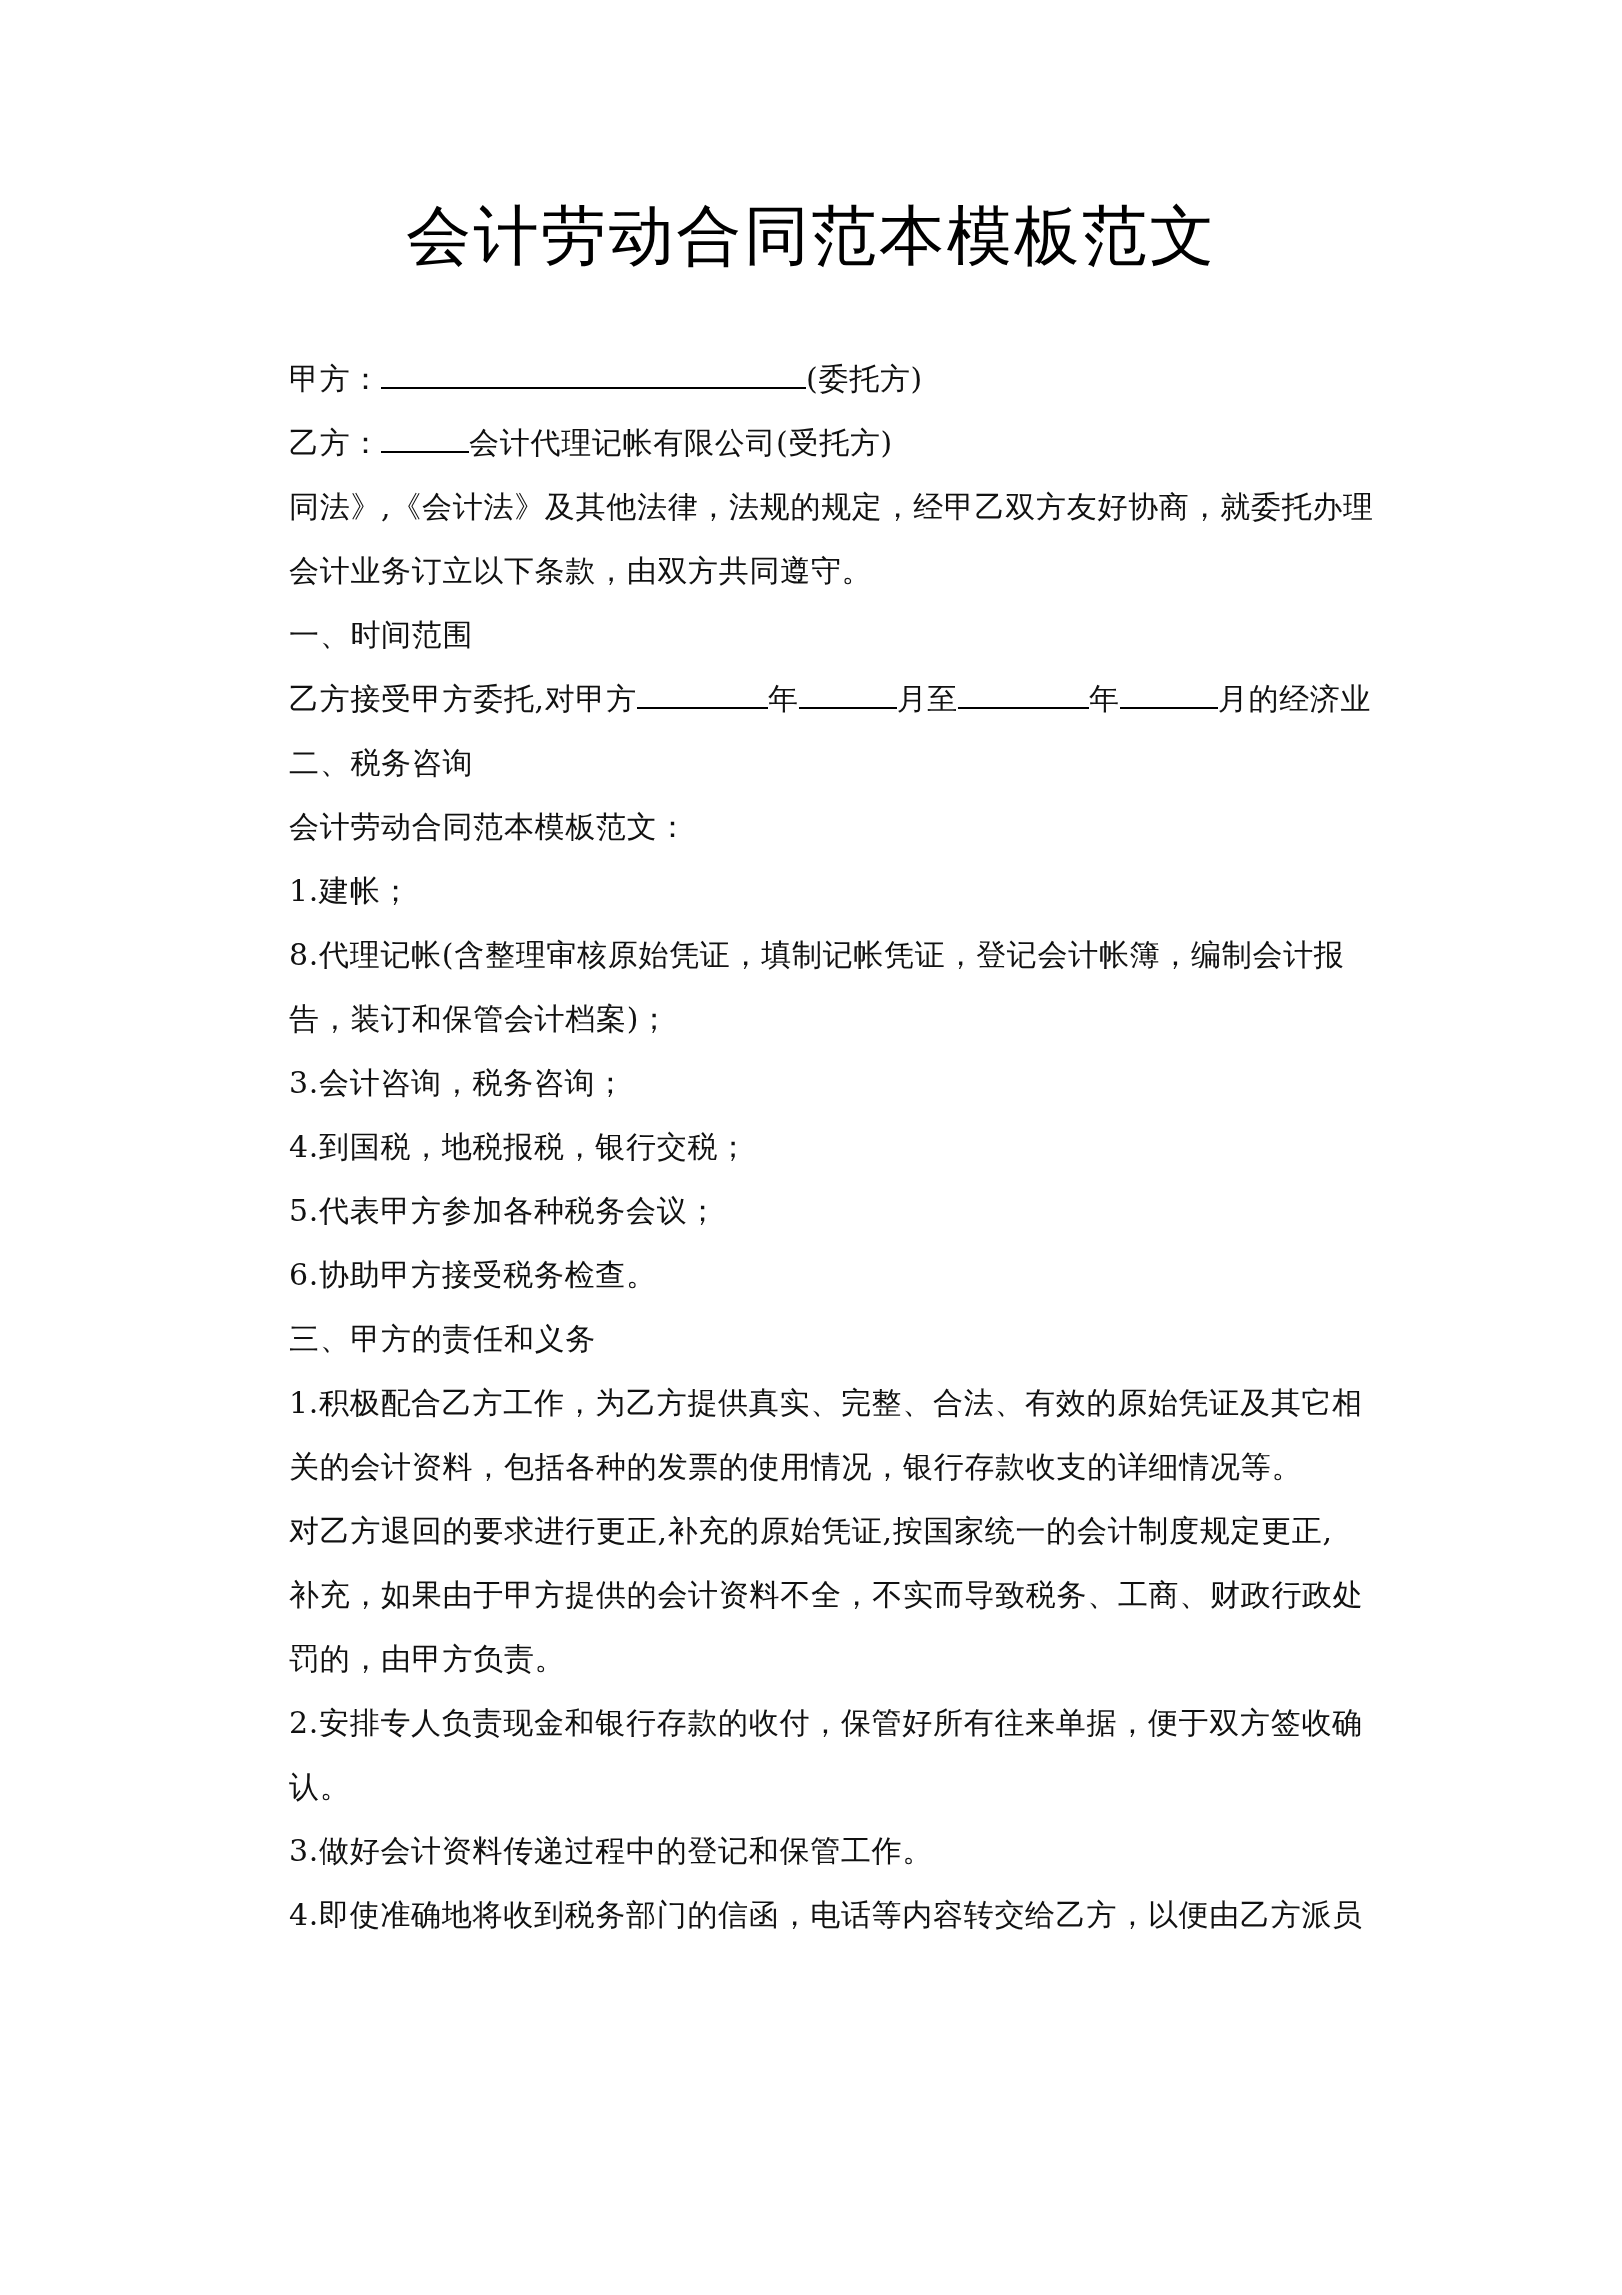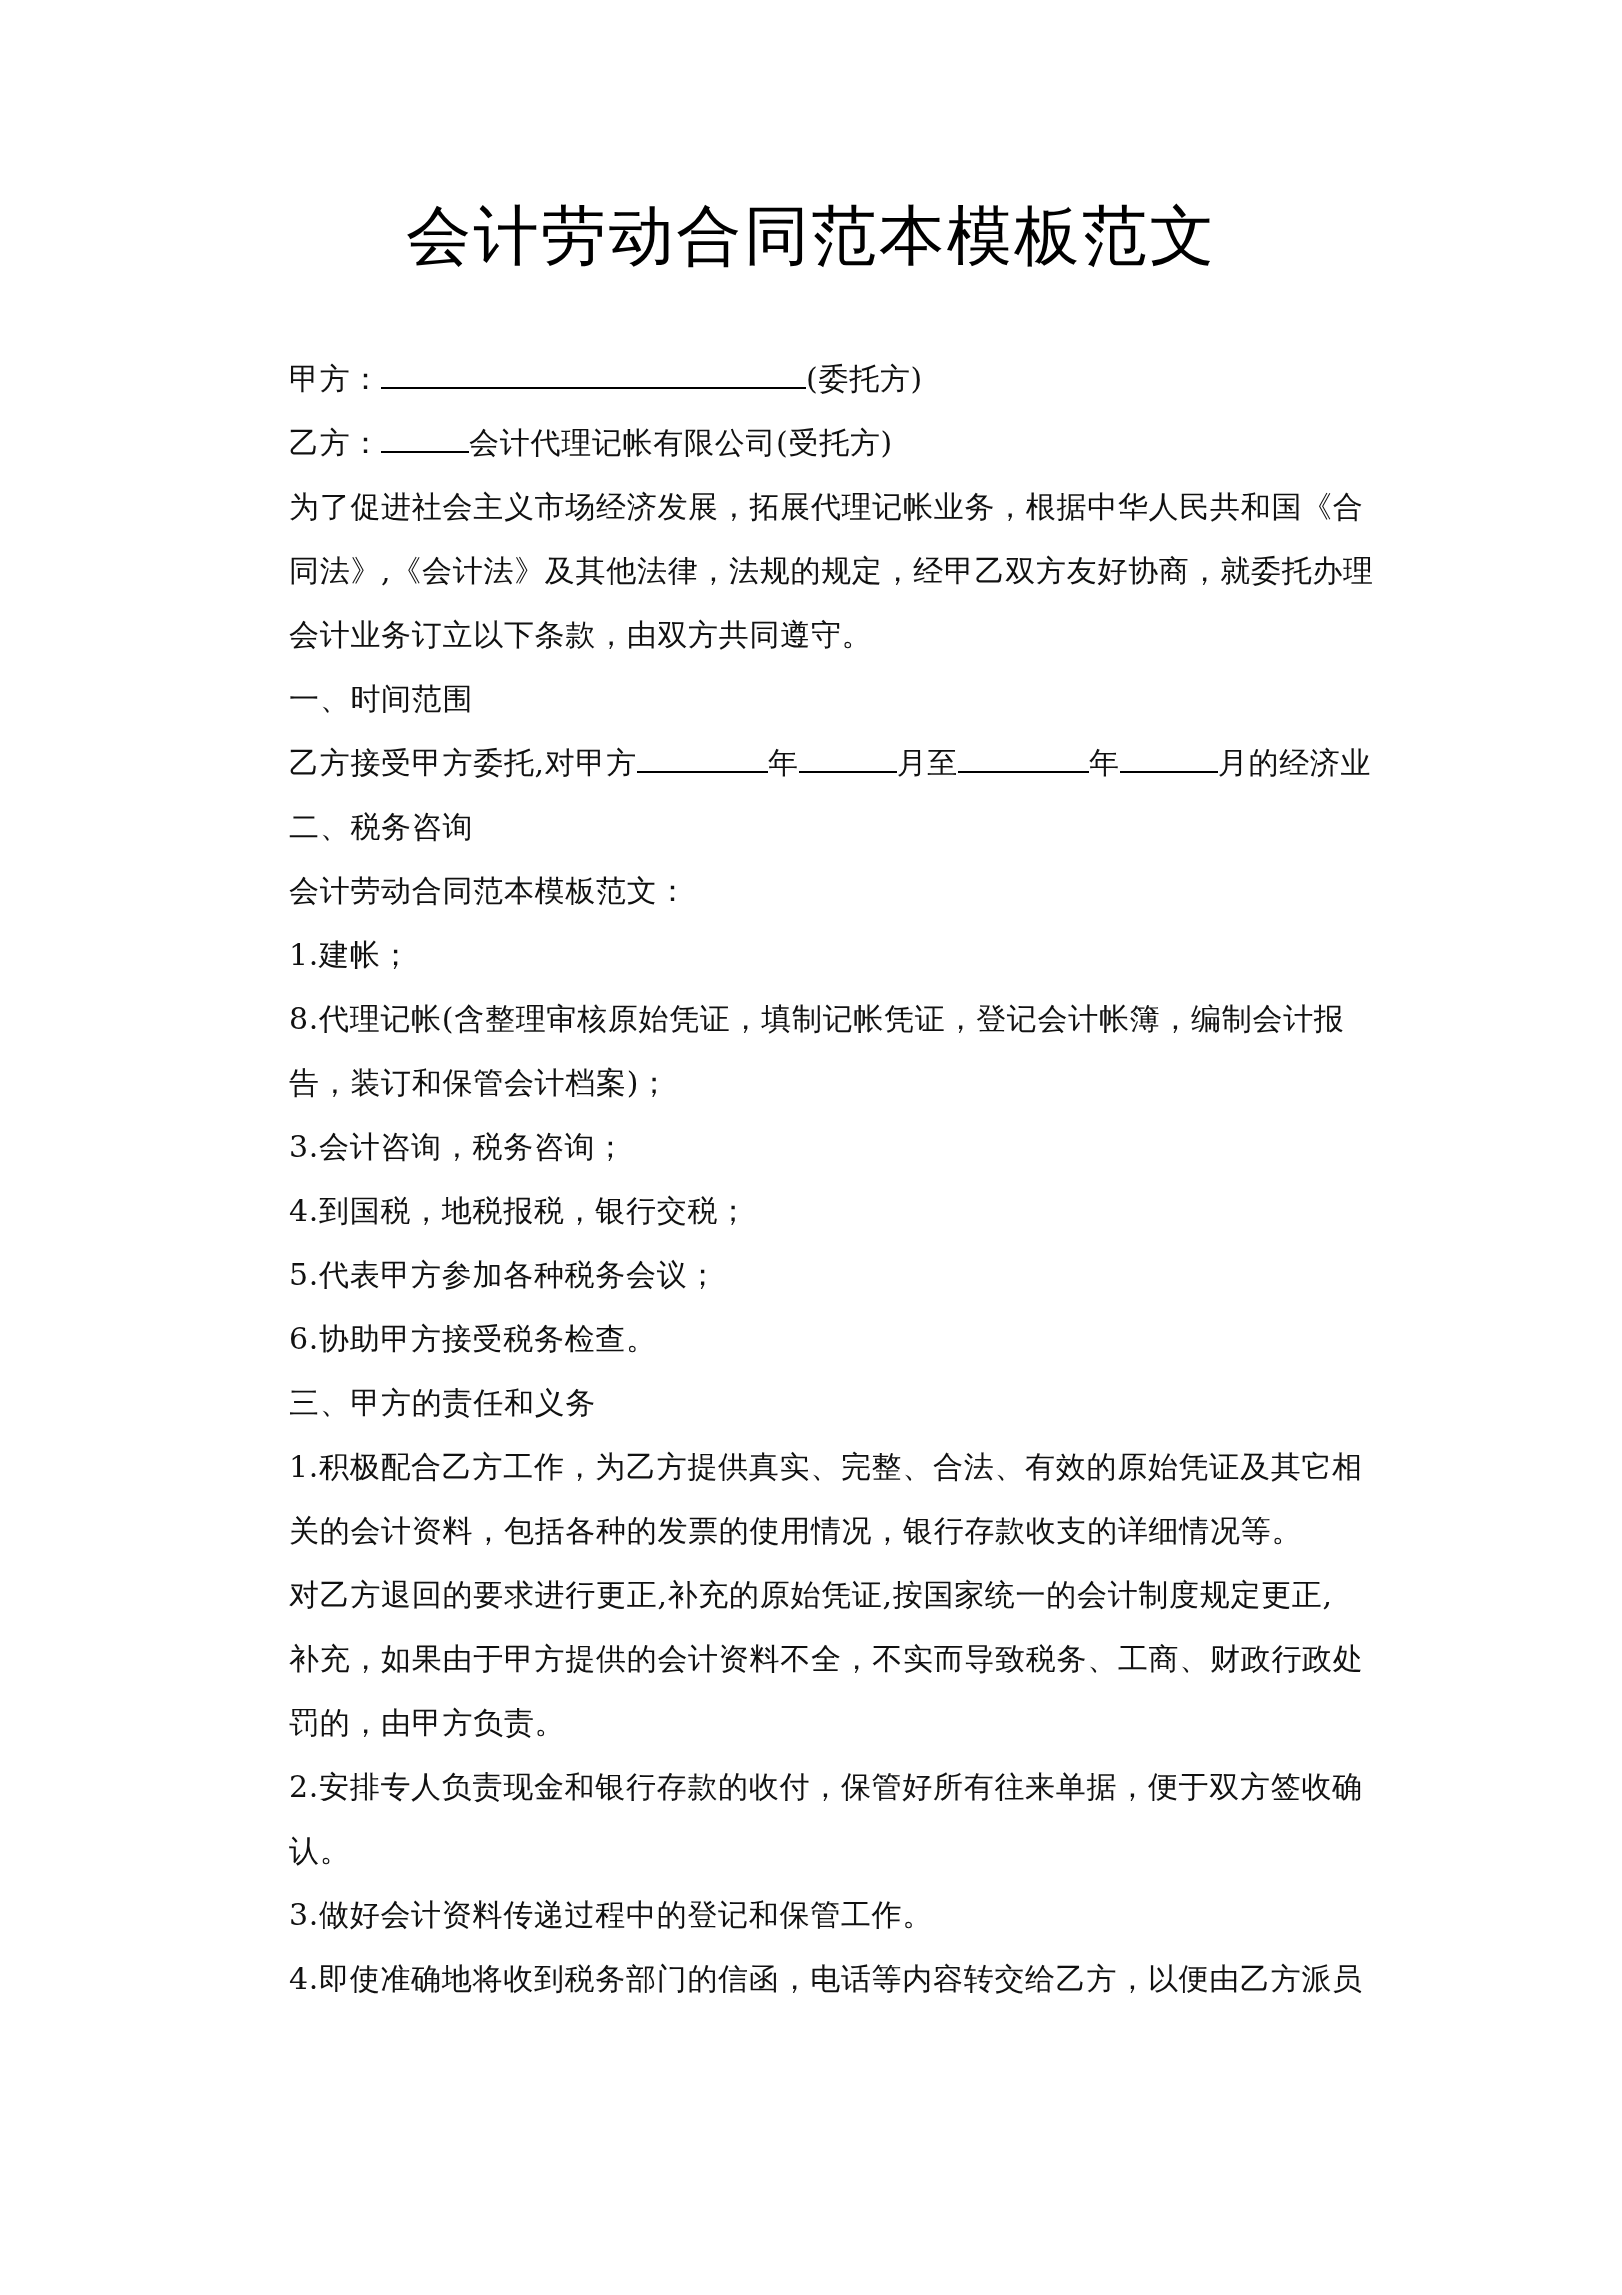--- a/index.html
+++ b/index.html
@@ -59,21 +59,20 @@
   <div class="title">会计劳动合同范本模板范文</div>
 
   <div class="body-text">
     <div class="line">
       <span>甲方：</span><span class="blank b-long"></span><span>(委托方)</span>
     </div>
     <div class="line">
       <span>乙方：</span><span class="blank b-short"></span><span>会计代理记帐有限公司(受托方)</span>
     </div>
 
-    <div class="line">为了促进社会主义市场经济发展，拓展代理记帐业务，根据中华人民共和国《合</div>
     <div class="line">同法》,《会计法》及其他法律，法规的规定，经甲乙双方友好协商，就委托办理</div>
     <div class="line">会计业务订立以下条款，由双方共同遵守。</div>
 
     <div class="line">一、时间范围</div>
     <div class="line">
       <span>乙方接受甲方委托,对甲方</span><span class="blank b-year"></span><span>年</span><span class="blank b-month"></span><span>月至</span><span class="blank b-year"></span><span>年</span><span class="blank b-month"></span><span>月的经济业</span>
     </div>
 
     <div class="line">二、税务咨询</div>
     <div class="line">会计劳动合同范本模板范文：</div>

